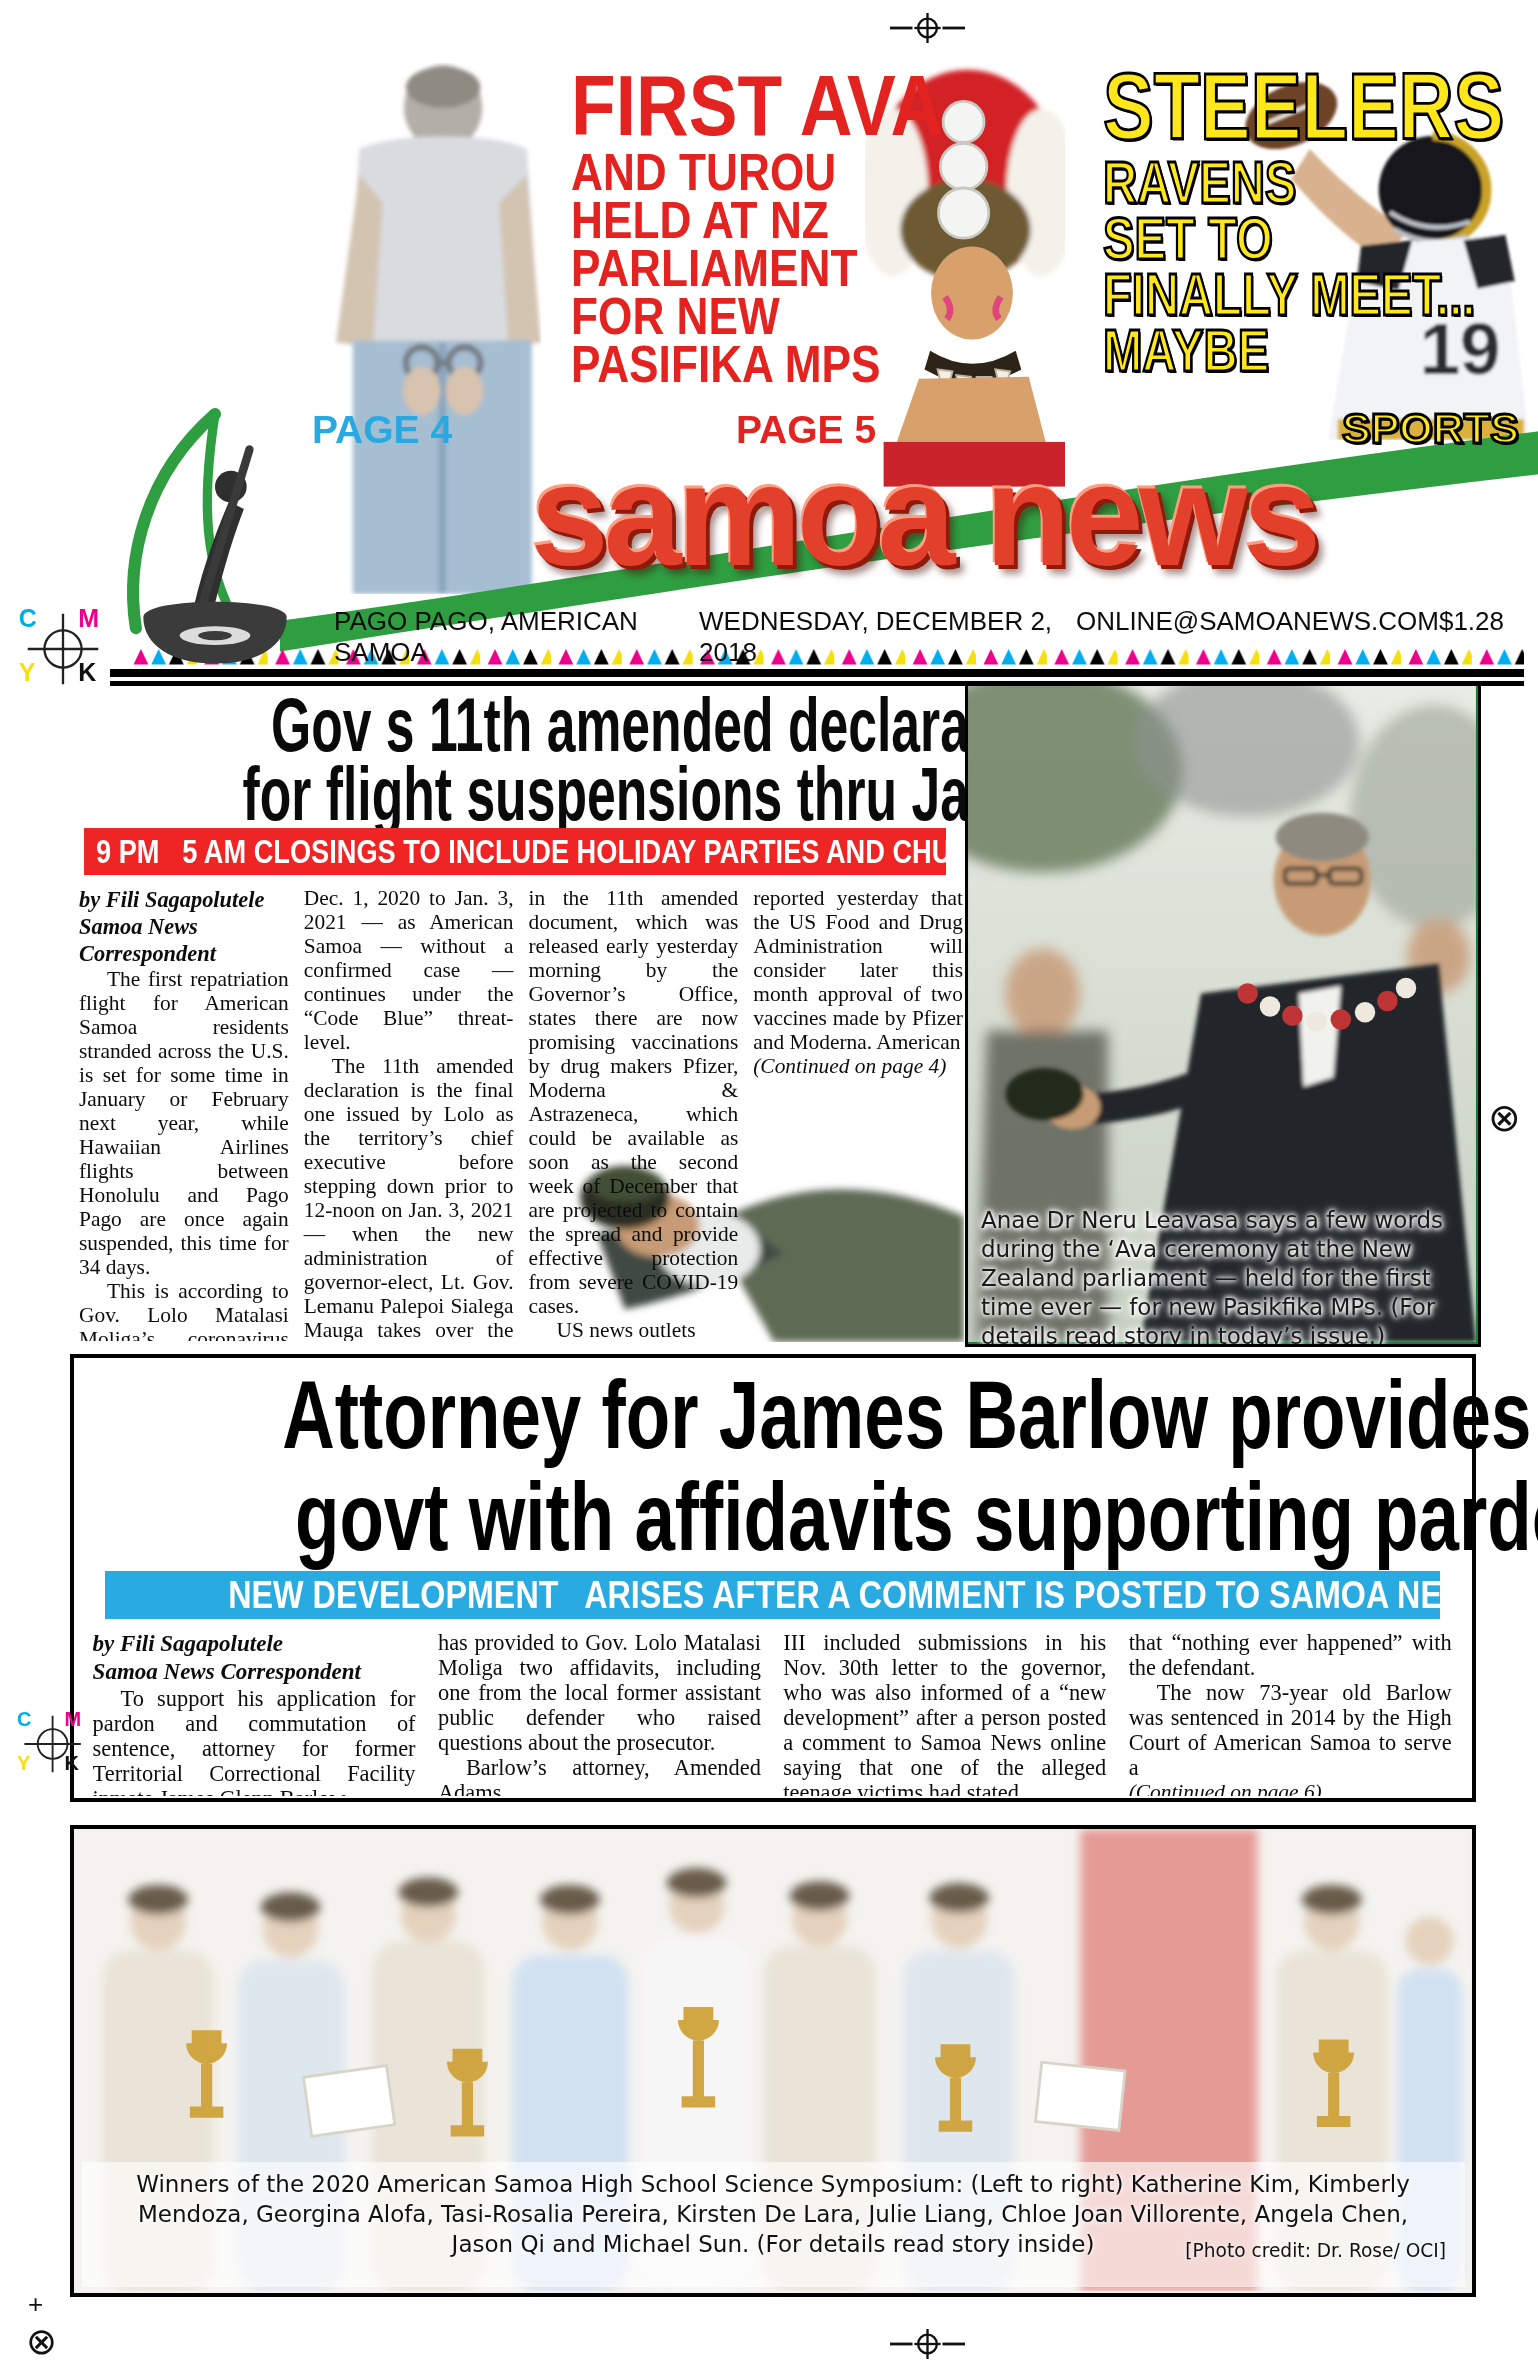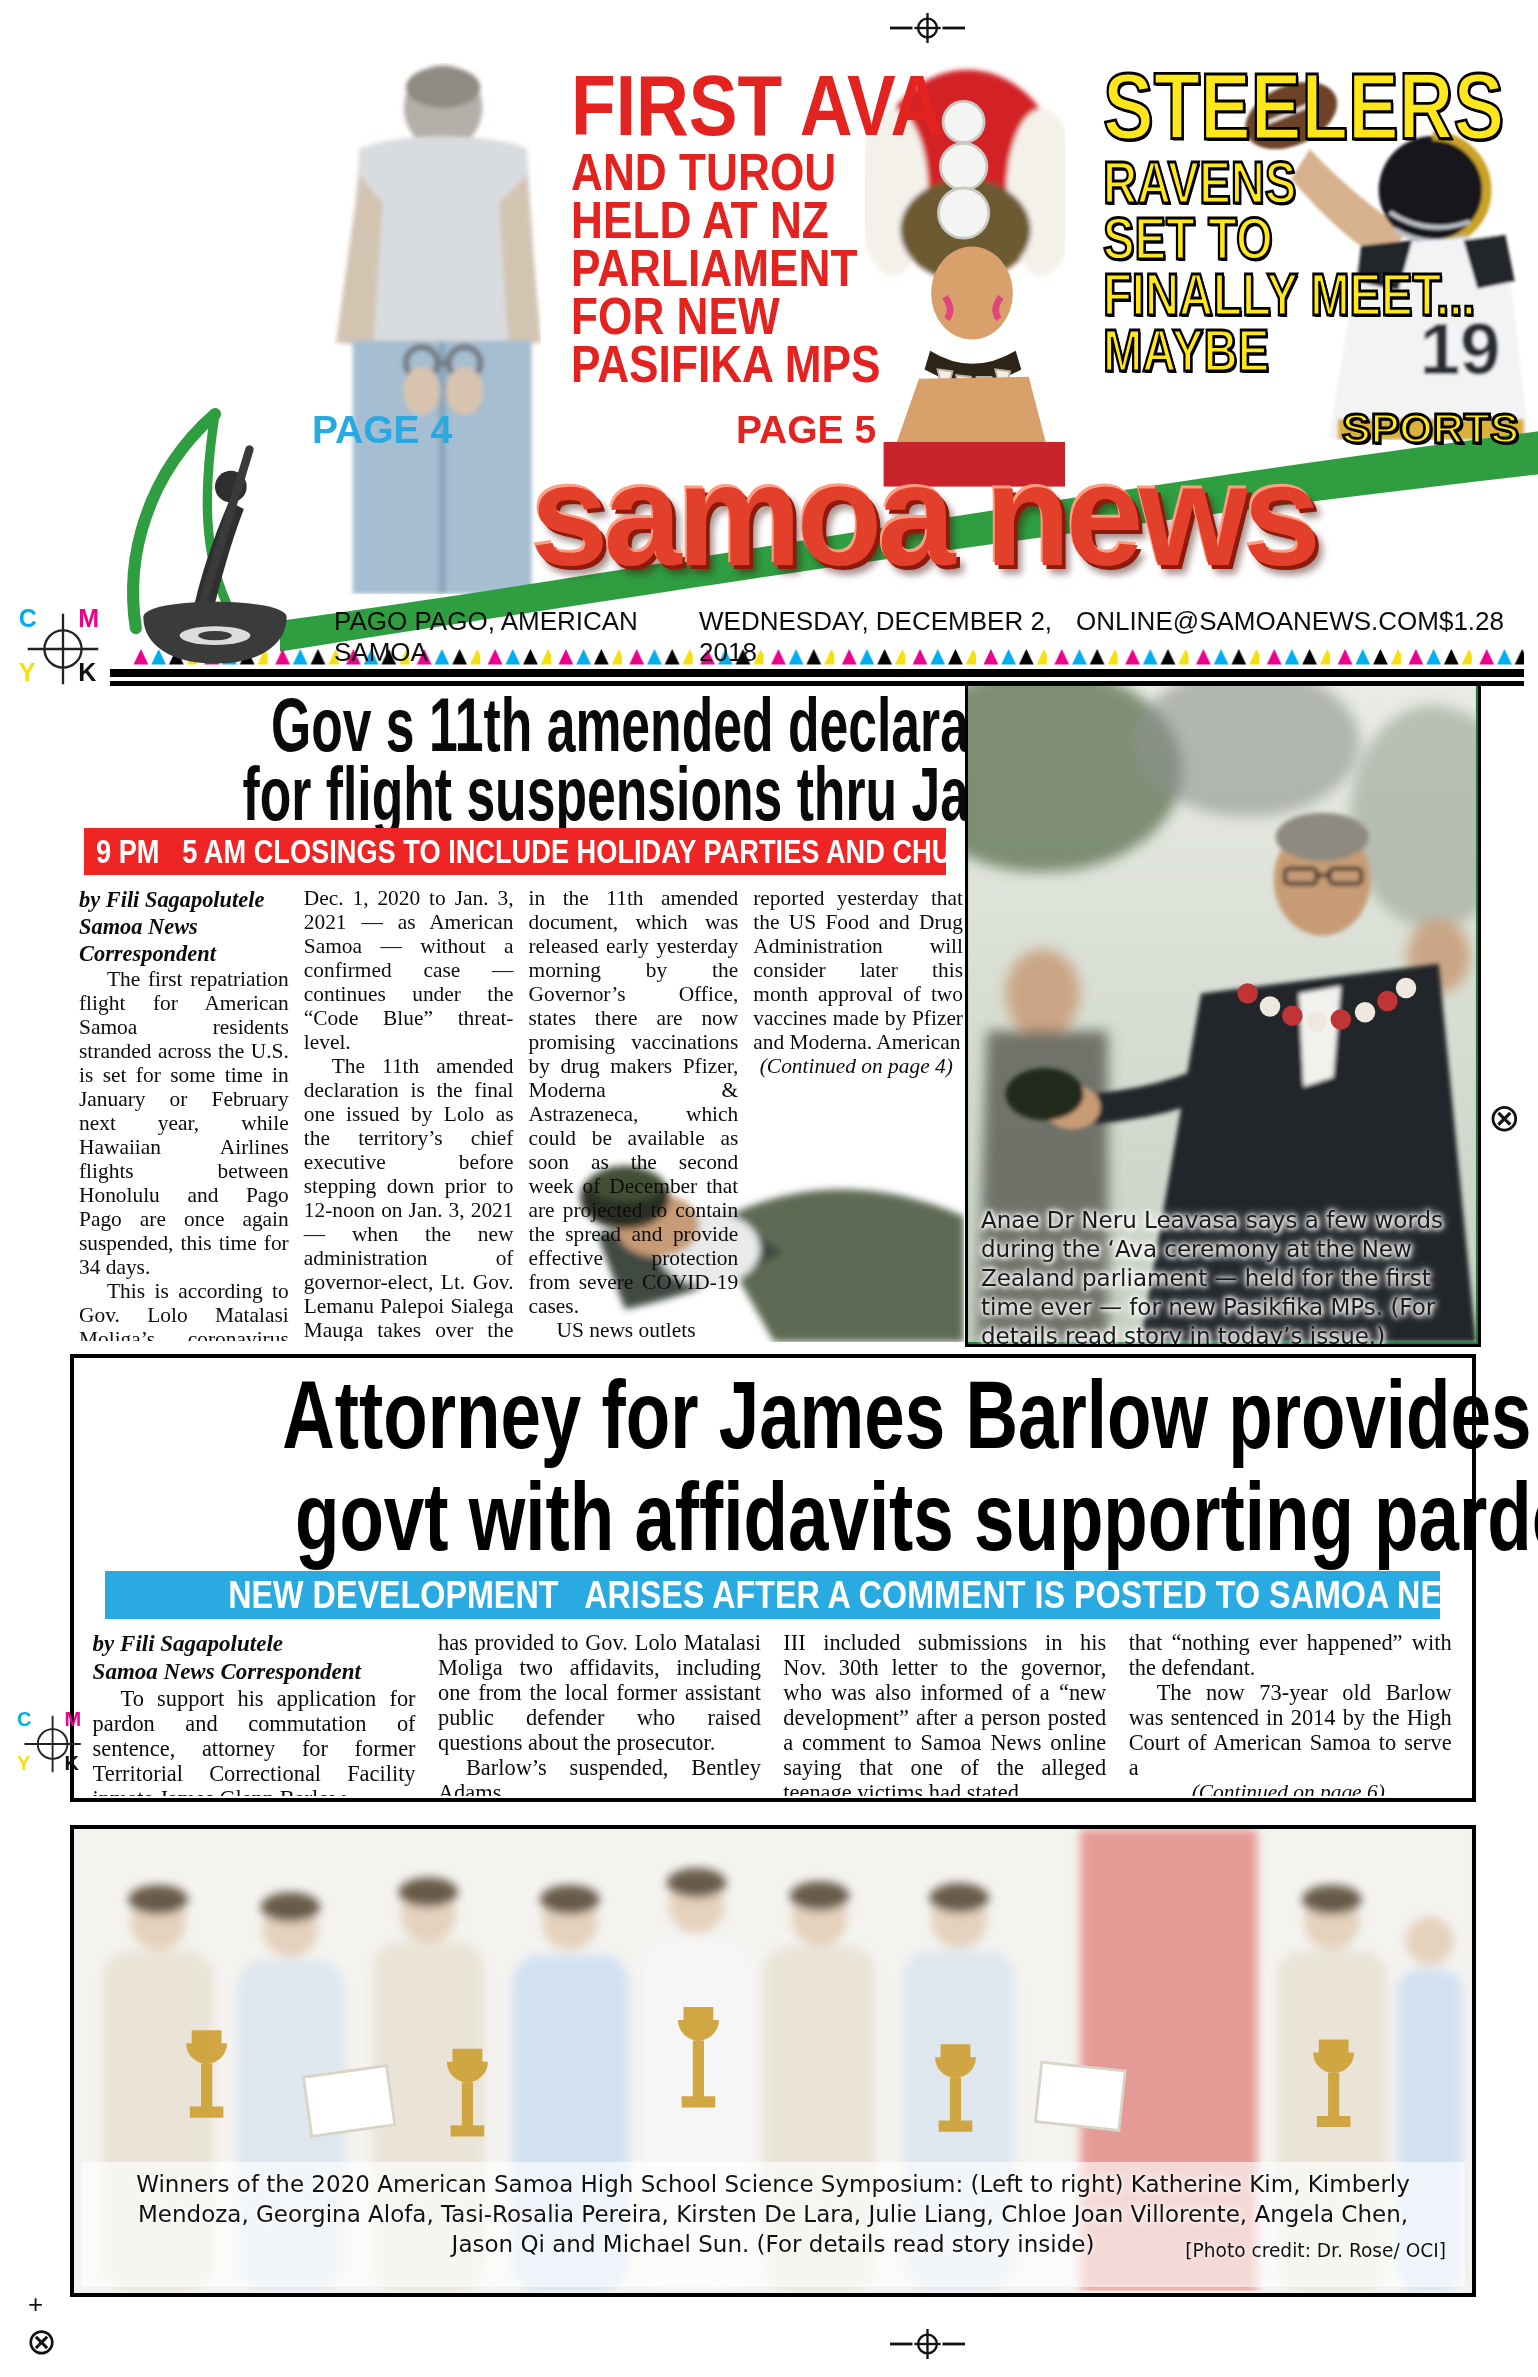--- a/index.html
+++ b/index.html
@@ -64,21 +64,21 @@
   #s1-banner span { white-space:pre; font-size:34px; line-height:47px; padding-left:15px; }
   #s1-cols {
     position:absolute; left:79px; top:886px; width:884px; height:455px; display:flex; gap:15px;
     font-family:"Liberation Serif", serif; font-size:21.4px; line-height:24px; text-align:justify;
     color:#0c0c0c; overflow:hidden; z-index:2;
   }
   #s1-cols .col { flex:1; }
   .byline { font-weight:bold; font-style:italic; font-size:22.4px; line-height:27px; text-align:left; }
   .para { text-indent:28px; }
   .para.noindent { text-indent:0; }
-  .continued { font-style:italic; text-align:center; font-size:21.4px; padding-right:3.7px; }
+  .continued { font-style:italic; text-align:left; font-size:21.4px; padding-right:3.7px; }
 
   #s1-photo {
     position:absolute; left:965px; top:683px; width:516px; height:664px;
     border:3.7px solid #000; z-index:3; background:#15803d; overflow:hidden;
   }
   #s1-caption {
     position:absolute; left:13px; top:520px; width:481px;
     font-family:"DejaVu Sans", sans-serif; font-size:23px; line-height:29px; color:#1a1a1a; text-align:left;
     text-shadow:0 0 4.7px #fff, 0 0 7.5px #fff, 0 0 11.2px #fff, 0.9px 0.9px 5.6px #fff;
   }
@@ -394,21 +394,21 @@
       <span class="cond center" style="--sx:.85">NEW DEVELOPMENT   ARISES AFTER A COMMENT IS POSTED TO SAMOA NEWS ONLINE</span>
     </div>
     <div id="s2-cols">
       <div class="col">
         <div class="byline">by Fili Sagapolutele</div>
         <div class="byline">Samoa News Correspondent</div>
         <p class="para">To support his application for pardon and commutation of sentence, attorney for former Territorial Correctional Facility inmate James Glenn Barlow</p>
       </div>
       <div class="col">
         <p class="para noindent">has provided to Gov. Lolo Matalasi Moliga two affidavits, including one from the local former assistant public defender who raised questions about the prosecutor.</p>
-        <p class="para">Barlow’s suspended, Bentley Adams</p>
+        <p class="para">Barlow’s attorney, Amended Adams</p>
       </div>
       <div class="col">
         <p class="para noindent">III included submissions in his Nov. 30th letter to the governor, who was also informed of a “new development” after a person posted a comment to Samoa News online saying that one of the alleged teenage victims had stated</p>
       </div>
       <div class="col">
         <p class="para noindent">that “nothing ever happened” with the defendant.</p>
         <p class="para">The now 73-year old Barlow was sentenced in 2014 by the High Court of American Samoa to serve a</p>
         <p class="continued">(Continued on page 6)</p>
       </div>
     </div>

